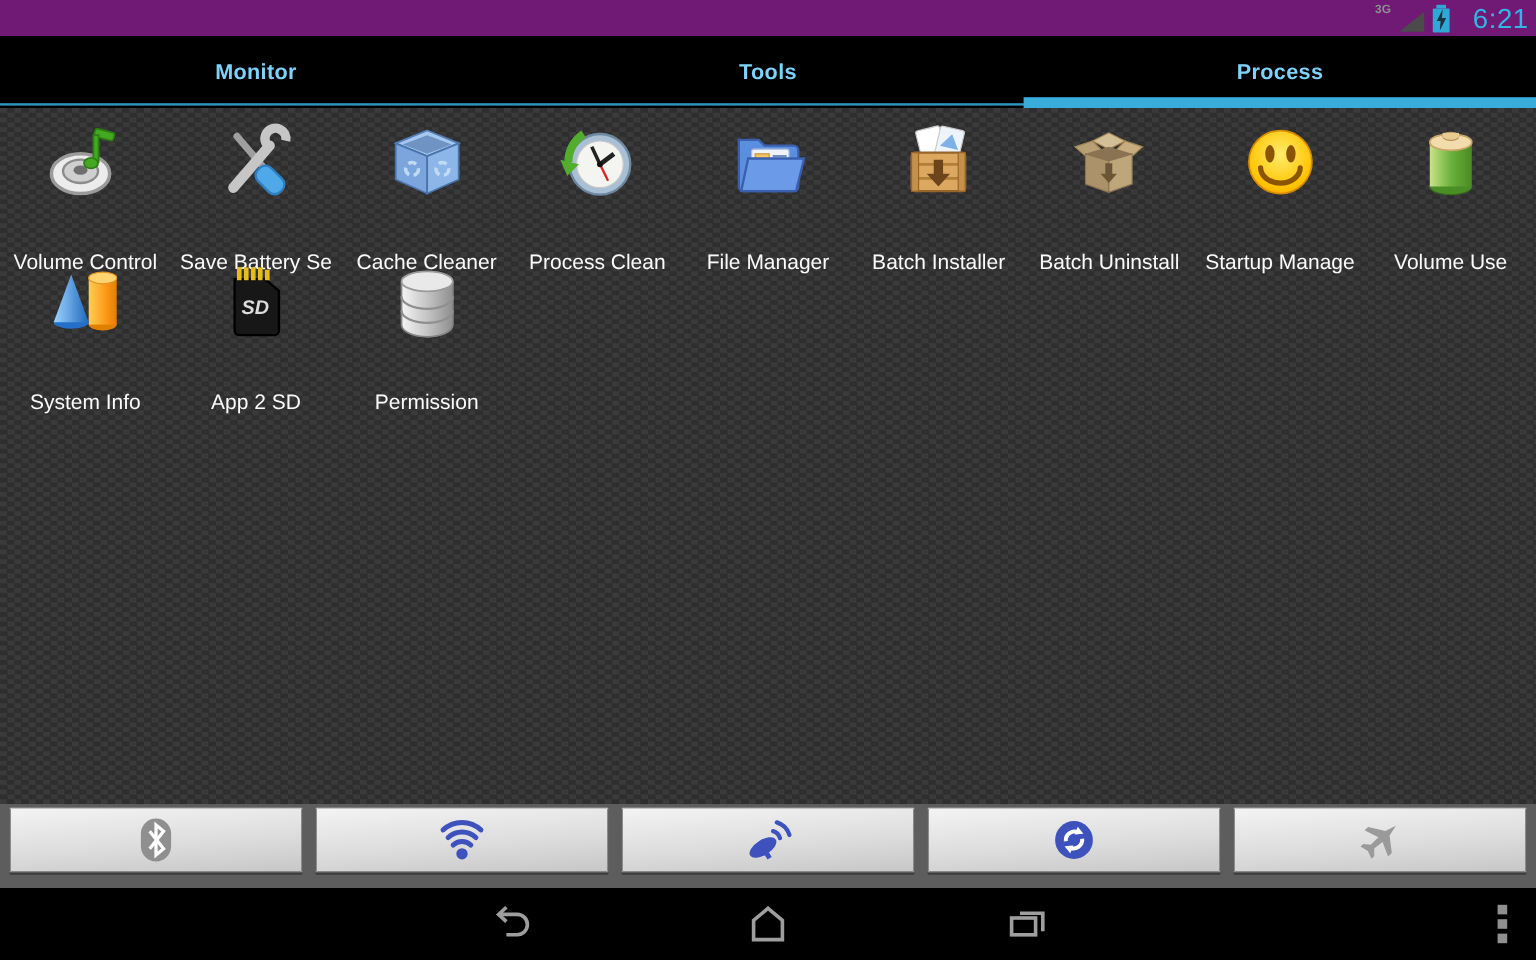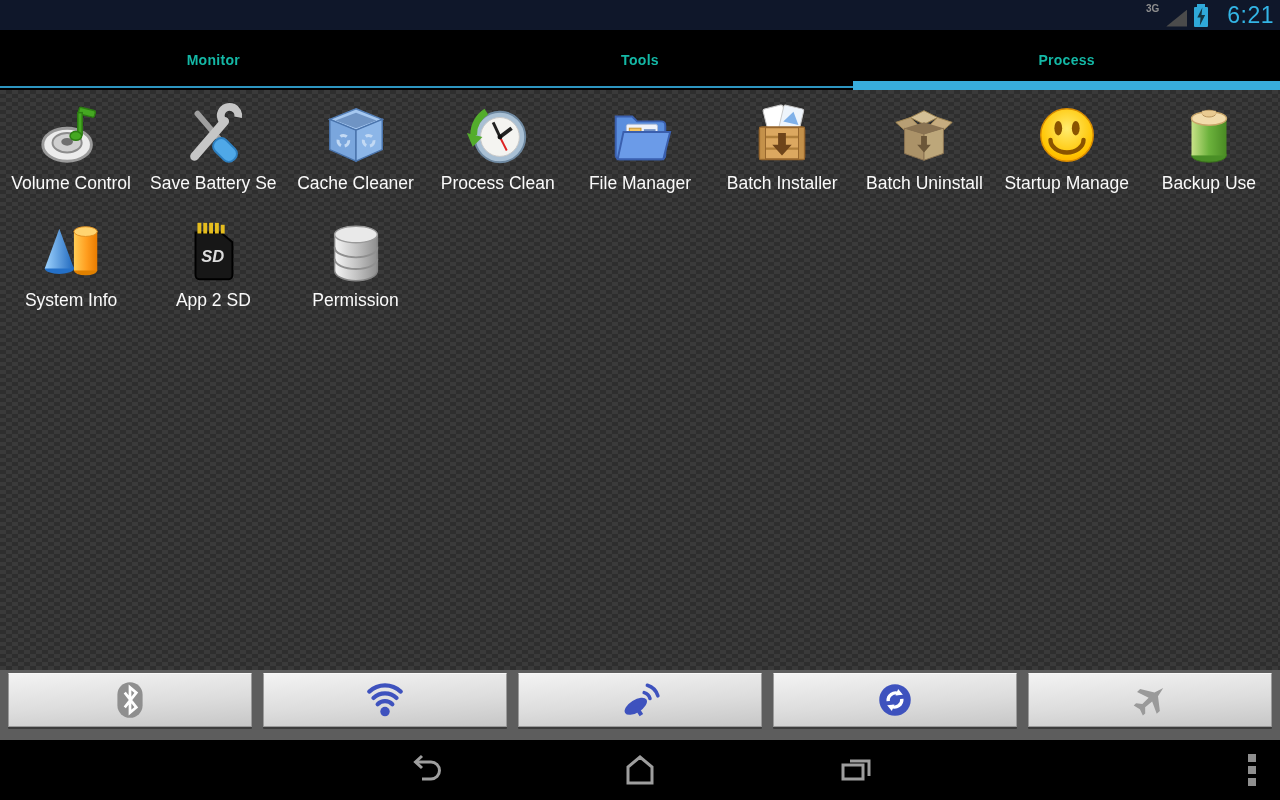--- a/index.html
+++ b/index.html
@@ -1,45 +1,45 @@
 <!DOCTYPE html>
 <html><head>
 <meta charset="utf-8">
 <style>
   * { margin:0; padding:0; box-sizing:border-box; }
   html,body { width:1280px; height:800px; overflow:hidden; background:#000;
               font-family:"Liberation Sans", sans-serif; }
 
   
-  .status-bar { height:30px; background:#0f172a; display:flex; align-items:center;
+  .status-bar { height:30px; background:#701a75; display:flex; align-items:center;
                 justify-content:flex-end; padding-right:6px; gap:7px; }
   .net-label { color:#8f8f8f; font-size:10px; font-weight:bold; align-self:flex-start; margin-top:3px; }
   .signal-tri { width:21px; height:17px; background:#4b4b4b; margin-top:6px;
                 clip-path:polygon(100% 0, 100% 100%, 0 100%); }
   .battery { position:relative; width:14px; height:20px; background:#2fa8d8;
              border-radius:1px; margin-top:3px; }
   .battery::before { content:""; position:absolute; top:-3px; left:3px; width:8px; height:3px;
                      background:#2fa8d8; }
   .bolt { position:absolute; inset:0; background:#14333f;
           clip-path:polygon(58% 5%, 22% 55%, 45% 55%, 40% 95%, 78% 42%, 52% 42%); }
   .clock { color:#33b5e5; font-size:23px; letter-spacing:.5px; margin-left:12px; }
 
   
   .tab-bar { position:relative; height:60px; background:#000; display:flex; }
   .tab { flex:1; display:flex; align-items:center; justify-content:center;
-         color:#14b8a6; font-size:14px; font-weight:bold; letter-spacing:.3px; cursor:default; }
+         color:#7dd3fc; font-size:18px; font-weight:bold; letter-spacing:.3px; cursor:default; }
   .underline-full { position:absolute; left:0; right:0; bottom:2px; height:2px; background:#2d95c0; }
   .underline-active { position:absolute; left:66.667%; width:33.333%; bottom:0; height:9px; background:#38acdb; }
 
   
   .content { position:relative; height:650px;
              background:#3a3a3a repeating-conic-gradient(#2e2e2e 0% 25%, #3a3a3a 25% 50%);
              background-size:12px 8px; }
   .grid { display:grid; grid-template-columns:repeat(9,1fr); grid-auto-rows:117px; padding-top:10px; }
-  .tool { display:flex; flex-direction:column; align-items:center; justify-content:flex-start; }
+  .tool { display:flex; flex-direction:column; align-items:center; justify-content:flex-start;gap:35px; }
   .ticon svg { width:70px; height:70px; display:block; }
   .tlabel { margin-top:3px; color:#fafafa; font-size:17.5px; white-space:nowrap; }
 
   
   .toggle-bar { position:absolute; left:0; right:0; bottom:0; background:#5d5d5d;
                 display:flex; gap:11px; padding:3px 8px 13px; }
   .toggle-btn { flex:1; height:54px; display:flex; align-items:center; justify-content:center;
                 background:linear-gradient(176deg,#f3f3f3 0%, #ddd 55%, #c7c7c7 100%);
                 border:1px solid #9a9a9a; border-top-color:#f8f8f8;
                 box-shadow:0 2px 0 rgba(0,0,0,.35); border-radius:1px; cursor:pointer; }
@@ -233,21 +233,21 @@
     <div class="tool">
       <span class="ticon">
         <svg viewBox="0 0 72 72">
           <ellipse cx="36" cy="57" rx="18" ry="7" fill="#4a8f26" stroke="#39701c"></ellipse>
           <rect x="18" y="19" width="36" height="38" fill="url(#g-bat)"></rect>
           <ellipse cx="36" cy="19" rx="18" ry="7" fill="#f2dcab" stroke="#c9a669" stroke-width="1.5"></ellipse>
           <ellipse cx="36" cy="14" rx="7" ry="3.5" fill="#e9cb91" stroke="#b8945a"></ellipse>
           <rect x="29" y="11" width="14" height="4" fill="#e9cb91"></rect>
         </svg>
       </span>
-      <span class="tlabel">Backup Use</span>
+      <span class="tlabel">Volume Use</span>
     </div>
 
     <div class="tool">
       <span class="ticon">
         <svg viewBox="0 0 72 72">
           <ellipse cx="51" cy="55" rx="12" ry="5" fill="#e08000"></ellipse>
           <rect x="39" y="15" width="24" height="40" fill="url(#g-cyl)"></rect>
           <ellipse cx="51" cy="15" rx="12" ry="5" fill="#ffd470" stroke="#e09020"></ellipse>
           <ellipse cx="24" cy="53" rx="15" ry="5.5" fill="#2470c8"></ellipse>
           <polygon points="24,12 39,53 9,53" fill="url(#g-cone)"></polygon>

